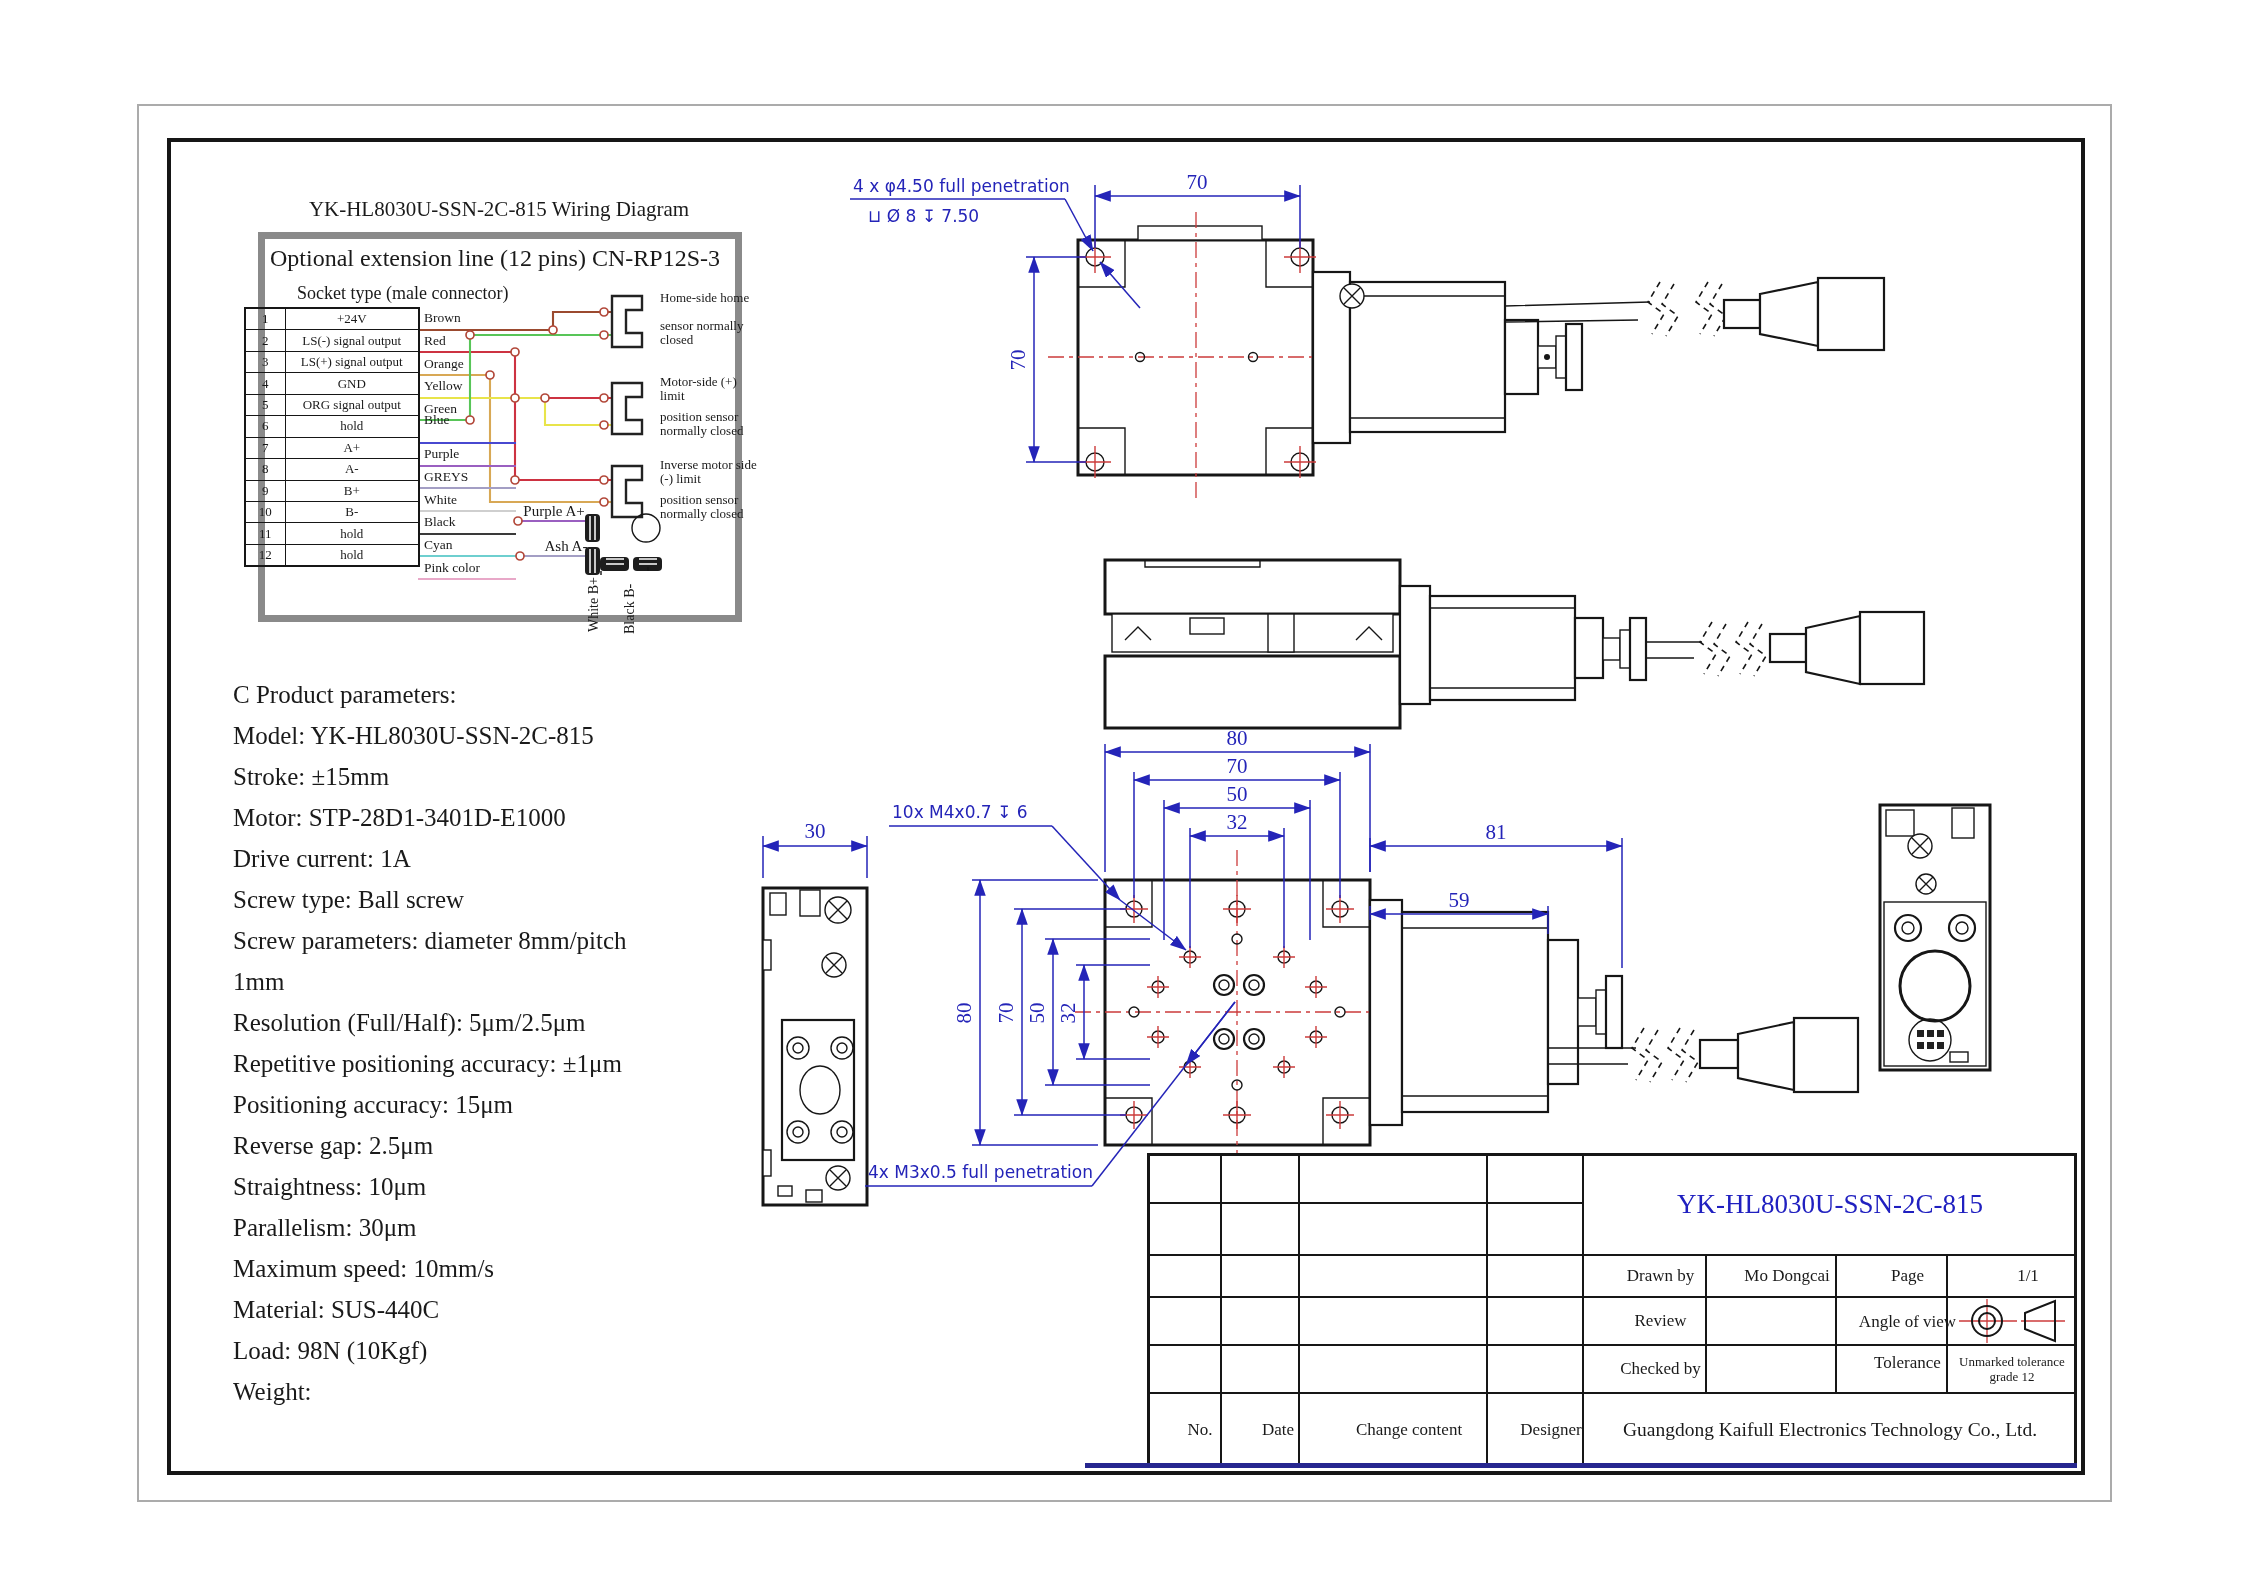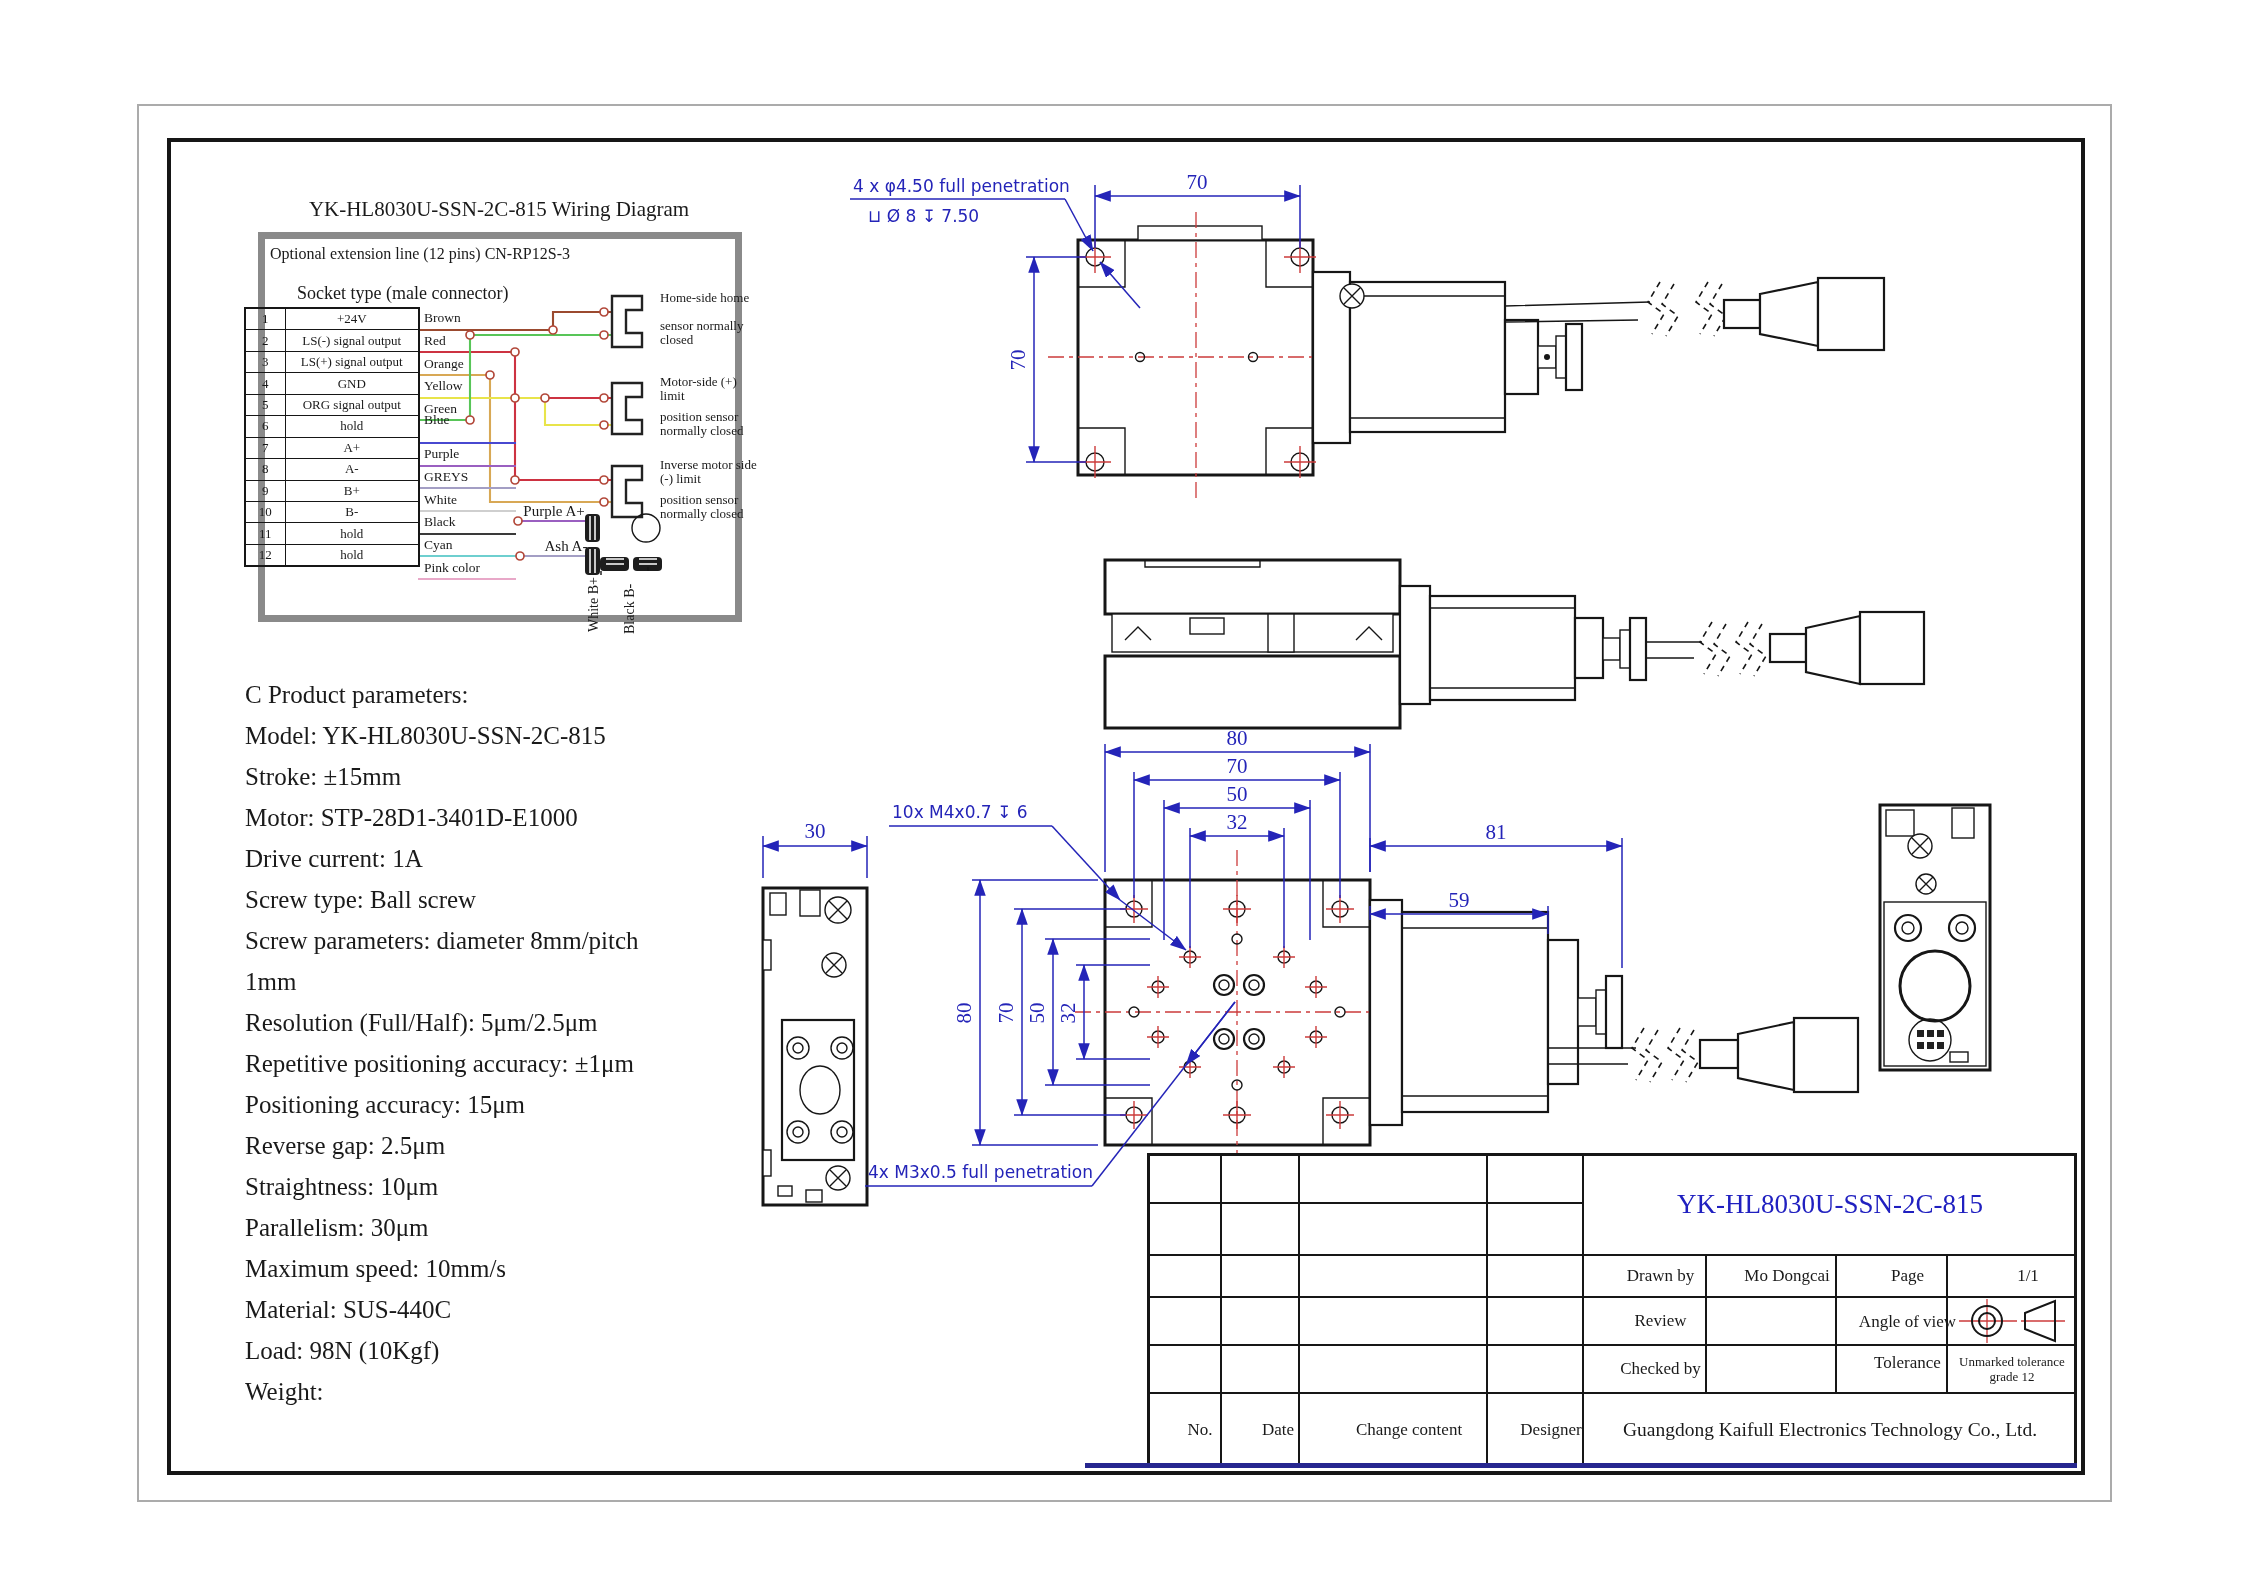--- a/index.html
+++ b/index.html
@@ -24,30 +24,30 @@
   .wire{fill:none;stroke-width:2.1;}
   .jc{fill:#fff;stroke:#b2483a;stroke-width:1.7;}
   .sw{fill:#fff;stroke:#222;stroke-width:2.4;}
   .coil{fill:#1d1d1d;stroke:none;}
   .coilline{stroke:#fff;stroke-width:1.5;}
   .mfill{fill:var(--annotation);}
   .scr{stroke:#161616;stroke-width:1.4;fill:#fff;}
   
   .wiring-title{left:256px;top:197px;width:486px;text-align:center;font-size:21px;}
   .wiring-box{left:258px;top:232px;width:470px;height:376px;border:7px solid #8a8a8a;}
-  .wnote1{left:270px;top:245px;font-size:16px;}
+  .wnote1{left:270px;top:245px;font-size:24px;}
   .wnote2{left:297px;top:283px;font-size:18px;}
   table.pins{position:absolute;left:244px;top:307px;border-collapse:collapse;table-layout:fixed;}
   table.pins td{border:1.2px solid #161616;font-size:13px;text-align:center;height:20.45px;padding:0;
                 font-family:"Liberation Serif",serif;}
   table.pins{border:2.5px solid #161616;}
   .wlabel{position:absolute;left:424px;font-size:13.5px;white-space:nowrap;}
   .slabel{position:absolute;left:660px;font-size:13px;white-space:nowrap;line-height:12px;text-align:right;}
   
-  .params{left:233px;top:674px;width:540px;font-size:25px;line-height:41px;white-space:pre-line;margin-left:12px;}
+  .params{left:233px;top:674px;width:540px;font-size:25px;line-height:41px;white-space:pre-line;}
   
   .tb{left:1147px;top:1153px;width:930px;height:314px;border-radius:28px;}
   .tb .cell{position:absolute;display:flex;align-items:center;justify-content:center;text-align:center;}
   .tb-title{color:var(--accent);font-size:27px;}
   .lbl{font-size:17px;padding-left:16px;}
   .small{font-size:13px;line-height:15px;}
   .company{font-size:19.5px;}
   .blue-underline{left:1085px;top:1463px;width:992px;height:5px;background:#26268f;}
 </style>
 </head>

